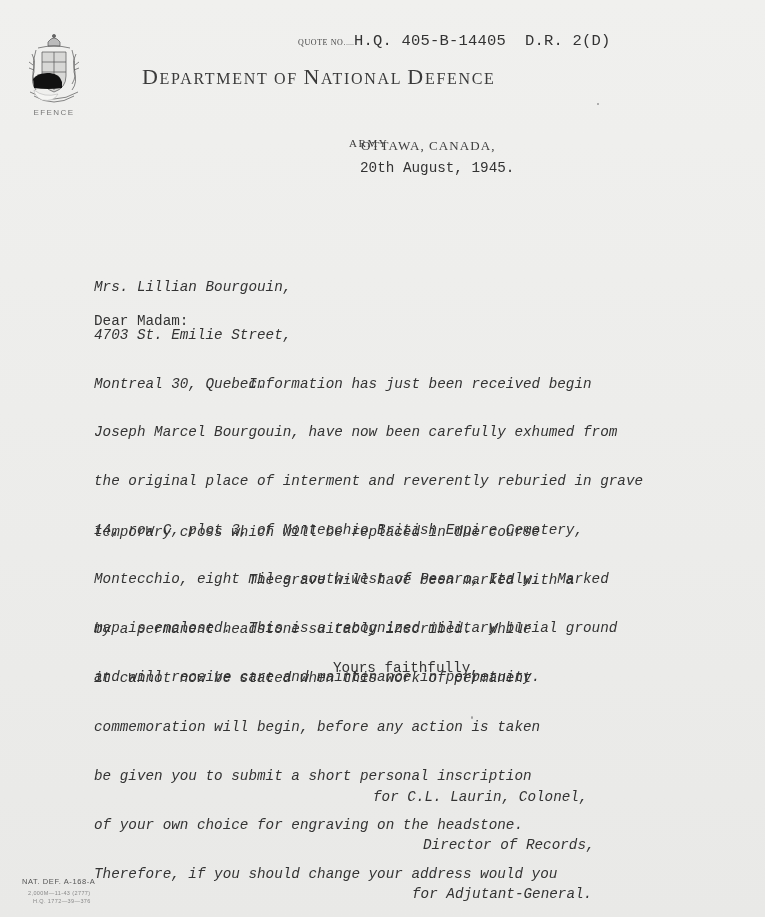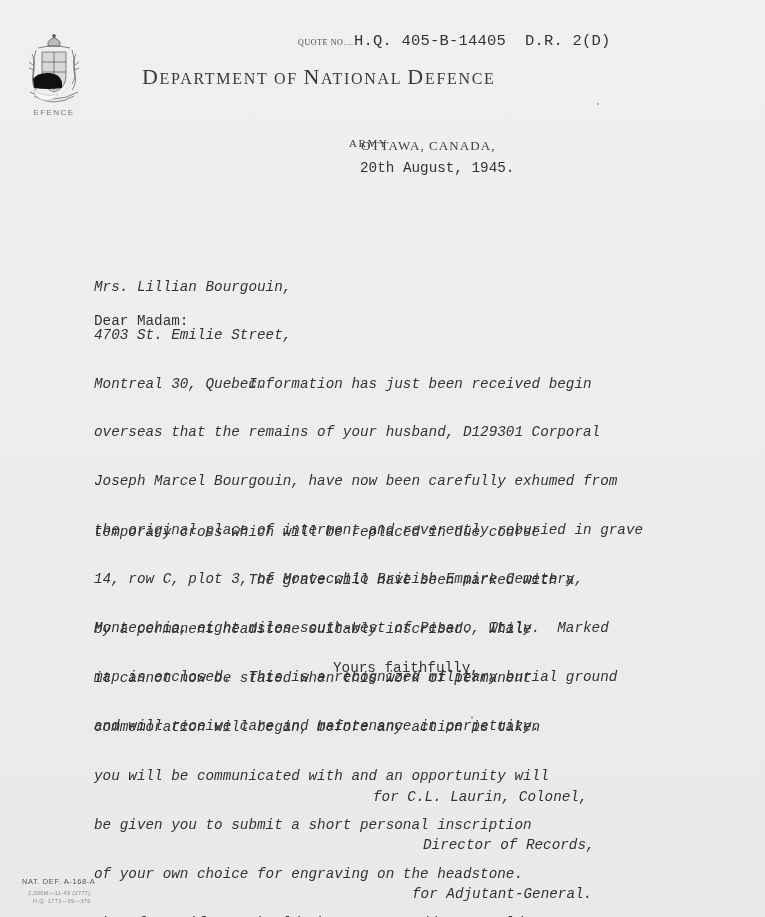--- a/index.html
+++ b/index.html
@@ -140,36 +140,34 @@
   <div class="address type">
     <span class="sig-line">Mrs. Lillian Bourgouin,</span>
     <span class="sig-line">4703 St. Emilie Street,</span>
     <span class="sig-line">Montreal 30, Quebec.</span>
   </div>
 
   <div class="salutation type">Dear Madam:</div>
 
   <div class="para1 type">
     <span class="sig-line">                  Information has just been received begin</span>
-    <span class="sig-line">overseas that the remains of your husband, D129301 Corporal</span>
     <span class="sig-line">Joseph Marcel Bourgouin, have now been carefully exhumed from</span>
     <span class="sig-line">the original place of interment and reverently reburied in grave</span>
     <span class="sig-line">14, row C, plot 3, of Montecchio British Empire Cemetery,</span>
     <span class="sig-line">Montecchio, eight miles south-west of Pesaro, Italy.  Marked</span>
     <span class="sig-line">map is enclosed.  This is a recognized military burial ground</span>
     <span class="sig-line">and will receive care and maintenance in perpetuity.</span>
   </div>
 
   <div class="para2 type">
     <span class="sig-line">temporary cross which will be replaced in due course</span>
     <span class="sig-line">                  The grave will have been marked with a</span>
     <span class="sig-line">by a permanent headstone suitably inscribed.  While</span>
     <span class="sig-line">it cannot now be stated when this work of permanent</span>
     <span class="sig-line">commemoration will begin, before any action is taken</span>
-    <span class="sig-line">you will be communicated with and an opportunity will</span>
     <span class="sig-line">be given you to submit a short personal inscription</span>
     <span class="sig-line">of your own choice for engraving on the headstone.</span>
     <span class="sig-line">Therefore, if you should change your address would you</span>
     
   </div>
 
   <div class="closing type">Yours faithfully,</div>
 
   <div class="speck" style="left:471px;top:716px;width:2px;height:3px;"></div>
 

